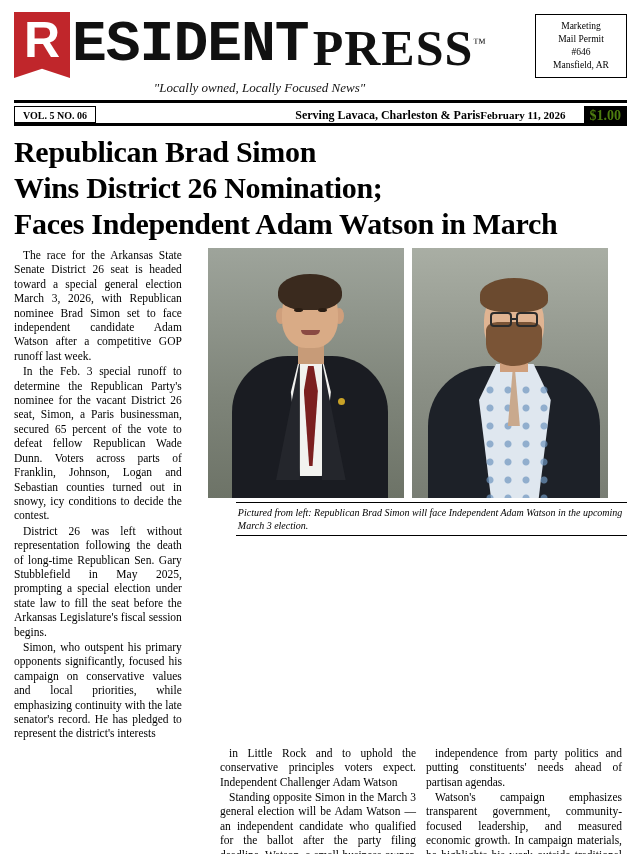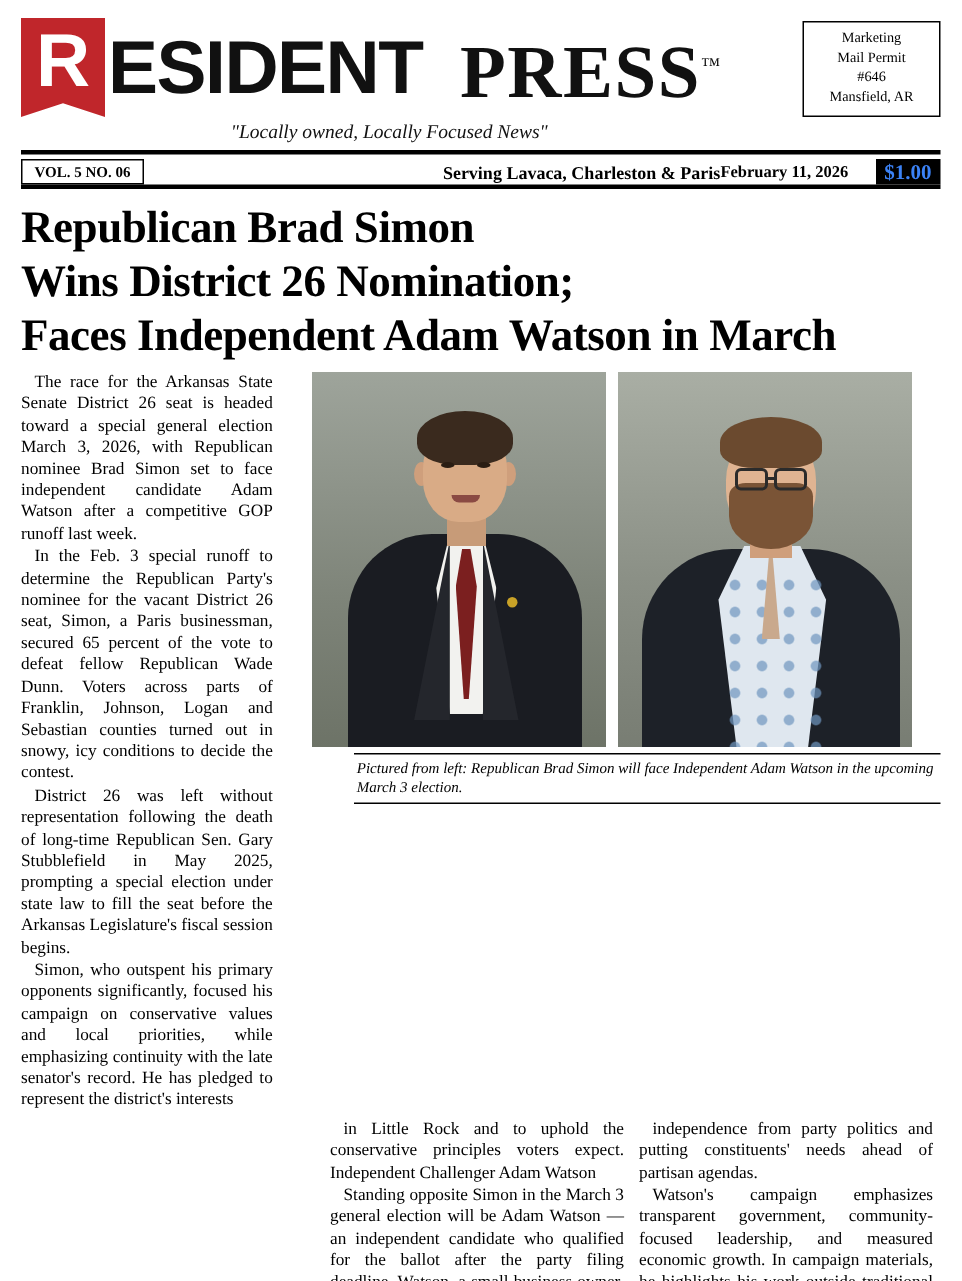--- a/index.html
+++ b/index.html
@@ -42,35 +42,35 @@
     font-family: "Liberation Sans", sans-serif;
     font-weight: bold;
     font-size: 50px;
     line-height: 56px;
     text-align: center;
     position: relative;
     margin-right: 2px;
     clip-path: polygon(0 0, 100% 0, 100% 100%, 50% 86%, 0 100%);
   }
   .word-resident {
-    font-family: Liberation Sans, sans-serif;
-    font-weight: bold;
-    font-size: 50px;
+    font-family: Liberation Mono, monospace;
+    font-weight: bold;
+    font-size: 58px;
     letter-spacing: -1px;
     line-height: 56px;
     color: #111;
   }
   .word-press {
     font-family: "Liberation Serif", serif;
     font-weight: bold;
     font-size: 50px;
     letter-spacing: 1px;
     line-height: 56px;
     color: #111;
-    margin-left: 25px;
+    margin-left: 4px;
   }
   .tm {
     font-size: 13px;
     vertical-align: super;
     font-weight: normal;
     letter-spacing: 0;
   }
   .tagline {
     text-align: center;
     font-style: italic;
@@ -115,21 +115,21 @@
     line-height: 18px;
   }
   .infobar .date {
     font-weight: bold;
     font-size: 11px;
     line-height: 18px;
     padding-right: 18px;
   }
   .infobar .price {
     background: #000;
-    color: #3b82f6;
+    color: #4d7c0f;
     font-weight: bold;
     font-size: 14px;
     padding: 0 6px;
     line-height: 19px;
   }
 
   
   .headline {
     font-family: "Liberation Serif", serif;
     font-weight: bold;

